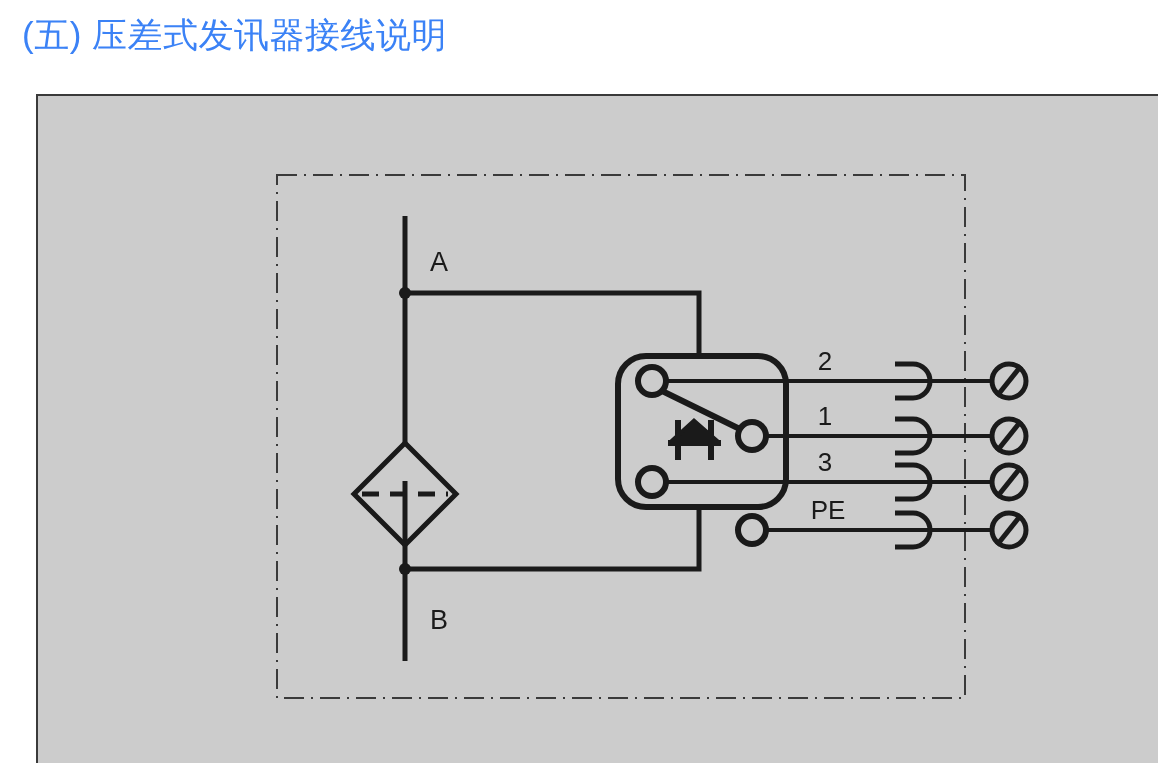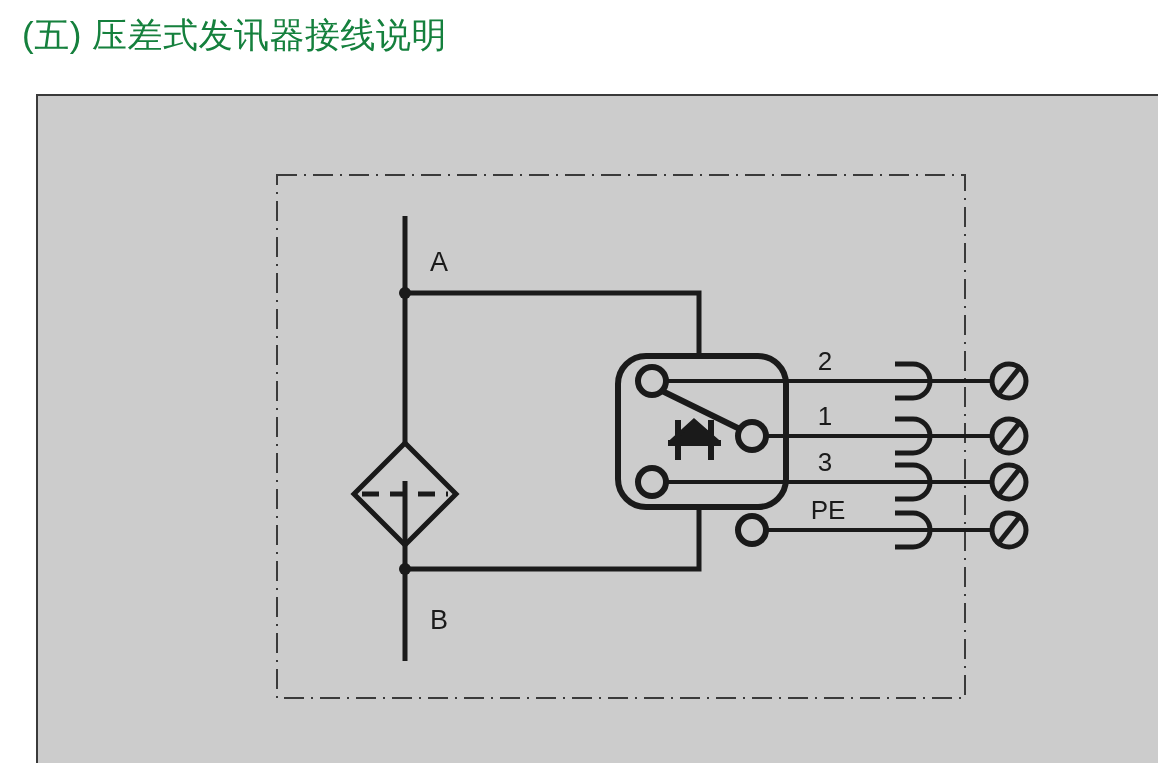--- a/index.html
+++ b/index.html
@@ -40,21 +40,21 @@
   #diagram-svg {
     position: absolute;
     left: 0;
     top: 0;
     display: block;
   }
 </style>
 </head>
 <body style="background: rgb(255, 255, 255);">
 
-<div id="page-title" style="color: #15803d;">(五) 压差式发讯器接线说明</div>
+<div id="page-title" style="color: #3b82f6;">(五) 压差式发讯器接线说明</div>
 
 <div id="figure-panel" style="background: rgb(204, 204, 204); border-top-color: rgb(58, 58, 58); border-left-color: rgb(58, 58, 58);">
 
   <svg id="diagram-svg" width="1122" height="669" viewBox="0 0 1122 669" xmlns="http://www.w3.org/2000/svg">
 
     <rect x="239" y="79" width="688" height="523" fill="none" stroke="#3a3a3a" stroke-width="2" stroke-dasharray="20,7,2,7"></rect>
 
     <line x1="367" y1="120" x2="367" y2="347" stroke="#1a1a1a" stroke-width="5" stroke-linecap="butt"></line>
 
     <line x1="367" y1="385" x2="367" y2="565" stroke="#1a1a1a" stroke-width="5" stroke-linecap="butt"></line>

